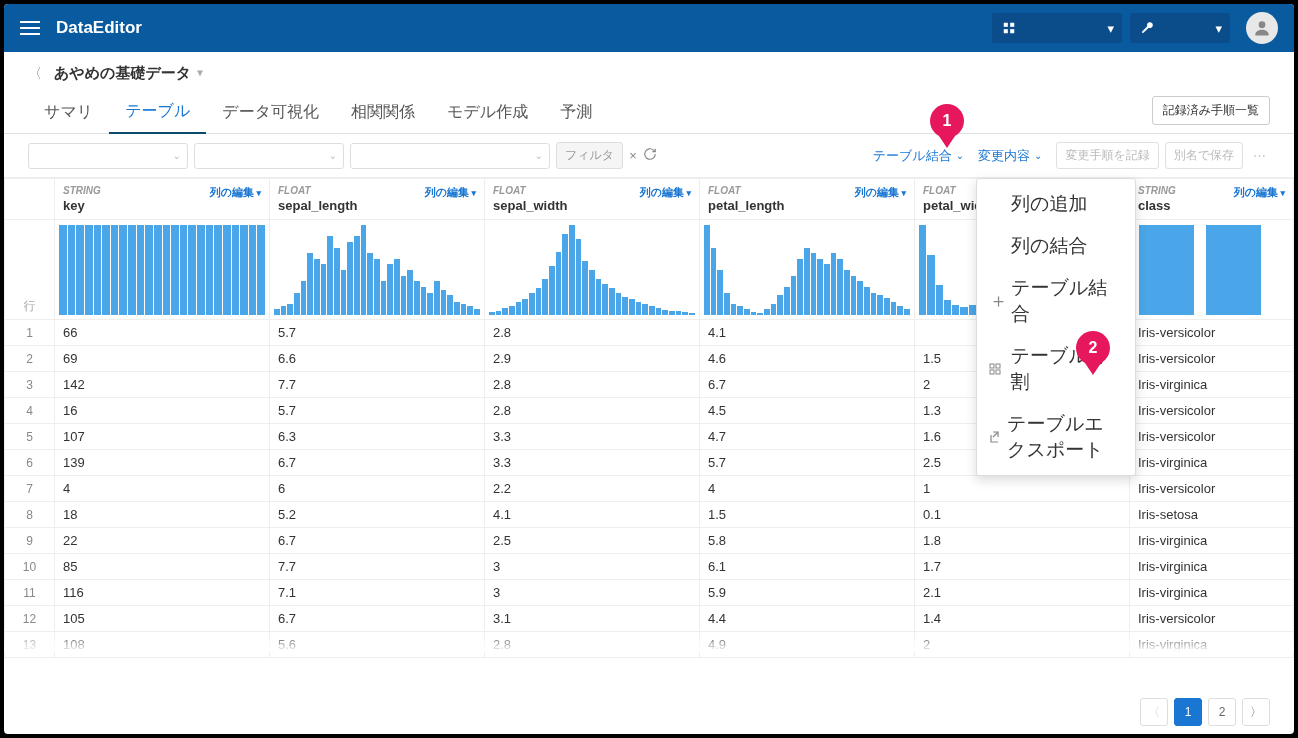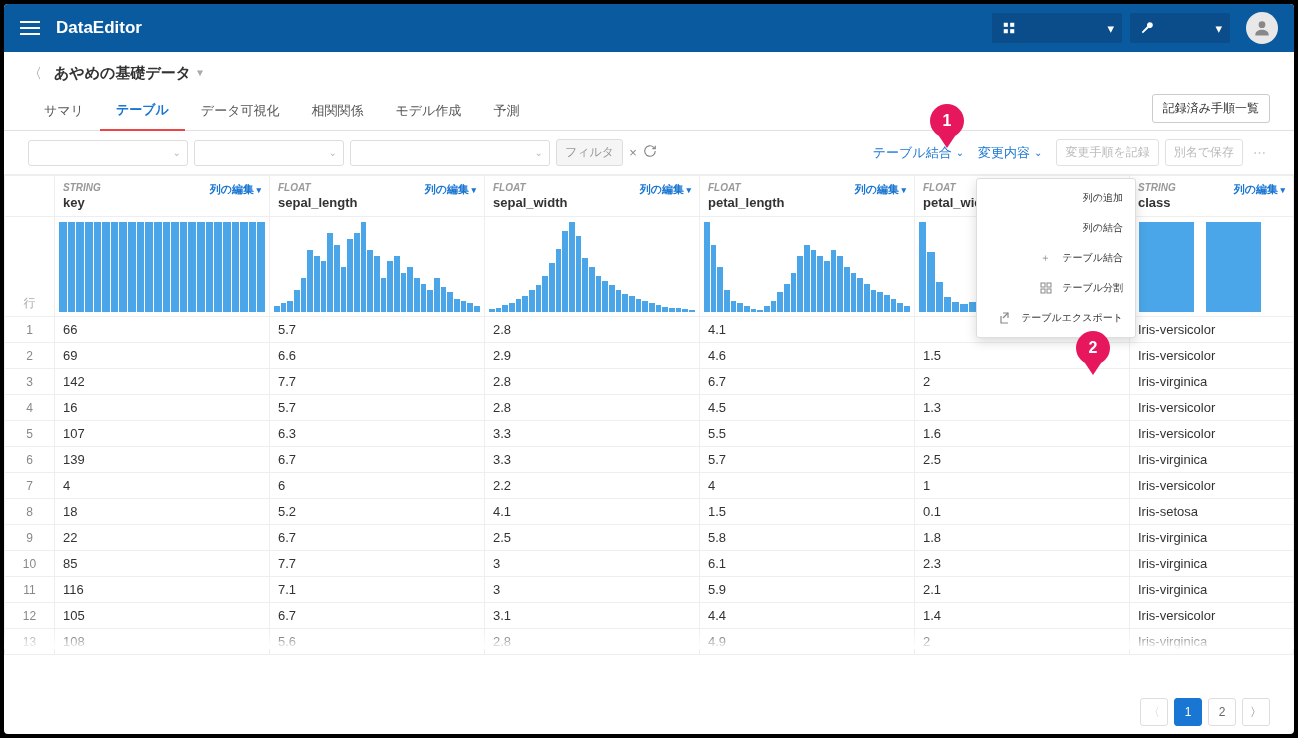--- a/index.html
+++ b/index.html
@@ -19,22 +19,22 @@
 .avatar svg { width: 20px; height: 20px; fill: #888; }
 
 
 .page-head { padding: 12px 24px 0; display: flex; align-items: center; }
 .back-chev { color: #888; font-size: 14px; margin-right: 12px; cursor: pointer; }
 .page-title { font-size: 15px; font-weight: 600; color: #333; display: flex; align-items: center; font-family: Liberation Mono, monospace; }
 .page-title .drop { color: #aaa; margin-left: 6px; font-size: 10px; }
 
 
 .tabs-row { display: flex; align-items: center; padding: 10px 24px 0; border-bottom: 1px solid #e0e0e0; }
-.tab { padding: 8px 16px 10px; color: #555; cursor: pointer; font-size: 13px; }
-.tab.active { color: #1976d2; border-bottom: 2px solid #ef4444; font-weight: 700; margin-bottom: -1px; }
+.tab { padding: 8px 16px 10px; color: #555; cursor: pointer; font-size: 16px; }
+.tab.active { color: #1976d2; border-bottom: 2px solid #0c4a6e; font-weight: 400; margin-bottom: -1px; }
 .tabs-spacer { flex: 1; }
 .btn-outline { border: 1px solid #ccc; background: #fff; padding: 5px 10px; font-size: 12px; border-radius: 3px; cursor: pointer; color: #333; margin-bottom: 6px; }
 
 
 .filter-row { display: flex; align-items: center; padding: 8px 24px; gap: 6px; border-bottom: 1px solid #eee; }
 .sel-empty { border: 1px solid #ddd; height: 26px; border-radius: 3px; position: relative; background: #fff; }
 .sel-empty .caret { position: absolute; right: 6px; top: 6px; color: #bbb; font-size: 10px; }
 .sel-w1 { width: 160px; } .sel-w2 { width: 150px; } .sel-w3 { width: 200px; }
 .btn-filter { border: 1px solid #ddd; background: #f5f5f5; padding: 4px 8px; font-size: 12px; color: #999; border-radius: 3px; }
 .clear-x { color: #888; cursor: pointer; font-size: 13px; }
@@ -60,21 +60,21 @@
 .hist-row td { border: 1px solid #eee; padding: 4px; height: 100px; vertical-align: bottom; }
 .hist { display: flex; align-items: flex-end; height: 90px; gap: 1px; }
 .hist span { display: block; flex: 1; background: #4aa6e8; }
 .hist.wide span { flex: 0 0 38%; }
 .hist.wide { gap: 8%; padding: 0 3%; }
 .data-row td { border: 1px solid #eee; padding: 5px 8px; font-size: 13px; color: #333; }
 .data-row td:first-child { text-align: center; color: #888; font-size: 12px; }
 
 
 .dropdown { position: absolute; top: 174px; right: 158px; width: 160px; background: #fff; border: 1px solid #ddd; box-shadow: 0 4px 12px rgba(0,0,0,0.15); border-radius: 3px; z-index: 100; padding: 4px 0; }
-.dropdown-item { padding: 8px 12px; font-size: 10px; color: #333; cursor: pointer; display: flex; align-items: center; justify-content: flex-end; }
+.dropdown-item { padding: 8px 12px; font-size: 19px; color: #333; cursor: pointer; display: flex; align-items: center; }
 .dropdown-item .mi { width: 16px; margin-right: 6px; color: #888; display: inline-flex; }
 
 
 .pin { position: absolute; width: 34px; height: 44px; z-index: 200; }
 .pin-body { width: 34px; height: 34px; background: #e6175c; border-radius: 50%; color: #fff; display: flex; align-items: center; justify-content: center; font-weight: bold; font-size: 16px; }
 .pin-tail { width: 0; height: 0; border-left: 8px solid transparent; border-right: 8px solid transparent; border-top: 12px solid #e6175c; margin: -2px auto 0; }
 .pin1 { top: 100px; right: 330px; }
 .pin2 { top: 327px; right: 184px; }
 
 
@@ -424,21 +424,21 @@
             <td>2.8</td>
             <td>4.5</td>
             <td>1.3</td>
             <td>Iris-versicolor</td>
           </tr>
           <tr class="data-row">
             <td>5</td>
             <td>107</td>
             <td>6.3</td>
             <td>3.3</td>
-            <td>5.5</td>
+            <td>4.7</td>
             <td>1.6</td>
             <td>Iris-versicolor</td>
           </tr>
           <tr class="data-row">
             <td>6</td>
             <td>139</td>
             <td>6.7</td>
             <td>3.3</td>
             <td>5.7</td>
             <td>2.5</td>
@@ -470,21 +470,21 @@
             <td>5.8</td>
             <td>1.8</td>
             <td>Iris-virginica</td>
           </tr>
           <tr class="data-row">
             <td>10</td>
             <td>85</td>
             <td>7.7</td>
             <td>3</td>
             <td>6.1</td>
-            <td>2.3</td>
+            <td>1.7</td>
             <td>Iris-virginica</td>
           </tr>
           <tr class="data-row">
             <td>11</td>
             <td>116</td>
             <td>7.1</td>
             <td>3</td>
             <td>5.9</td>
             <td>2.1</td>
             <td>Iris-virginica</td>

